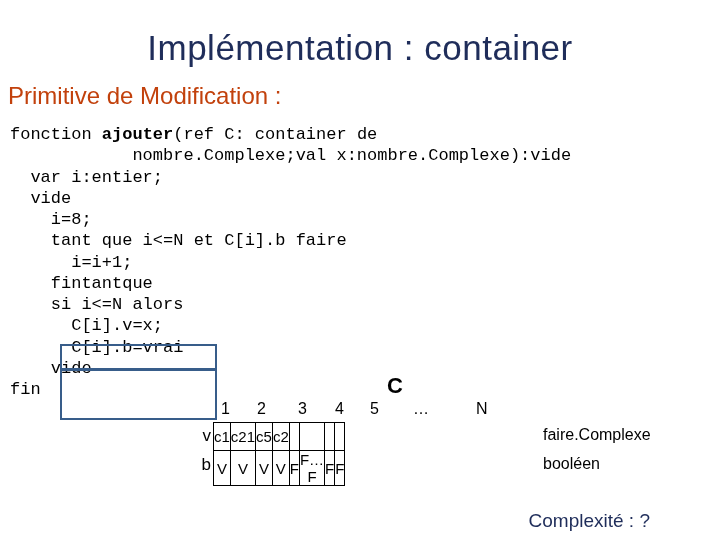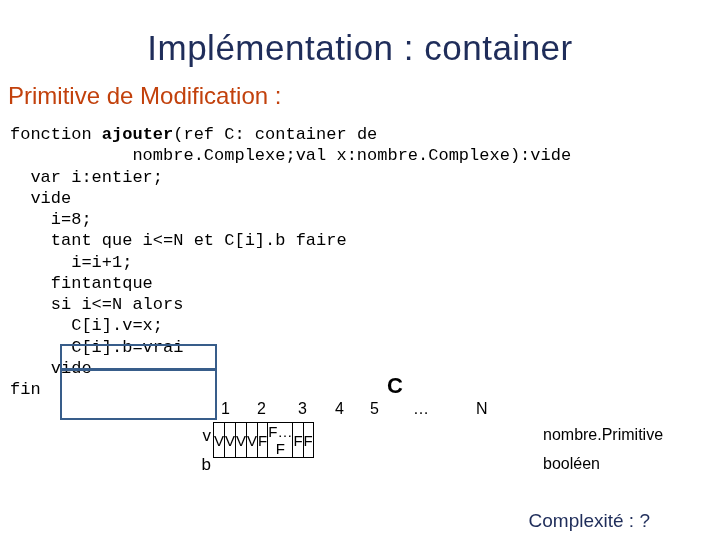--- a/index.html
+++ b/index.html
@@ -143,30 +143,40 @@
     <span class="hcell" style="left:175px">5</span>
     <span class="hcell" style="left:218px">…</span>
     <span class="hcell" style="left:281px">N</span>
   </div>
 
   <span class="row-label" style="left:-2px; top:26px">v</span>
   <span class="row-label" style="left:-2px; top:55px">b</span>
 
   <table style="position:absolute; left:18px; top:22px">
     <tbody>
+        <tr>
+      <td class="w-narrow">c1</td>
+      <td class="w-mid">c21</td>
+      <td class="w-mid">c5</td>
+      <td class="w-mid">c2</td>
+      <td class="w-narrow"></td>
+      <td class="w-wide"></td>
+      <td class="w-narrow"></td>
+      <td class="w-narrow"></td>
+    </tr>
     <tr>
       <td>V</td>
       <td>V</td>
       <td>V</td>
       <td>V</td>
       <td>F</td>
       <td>F…F</td>
       <td>F</td>
       <td>F</td>
     </tr>
   </tbody>
     </table>
 
-  <span class="right-label" style="top:26px">nombre.Primitive</span>
+  <span class="right-label" style="top:26px">faire.Complexe</span>
   <span class="right-label" style="top:55px">booléen</span>
 </div>
 
 <div class="complexity">Complexité : ?</div>
 
 </body></html>

